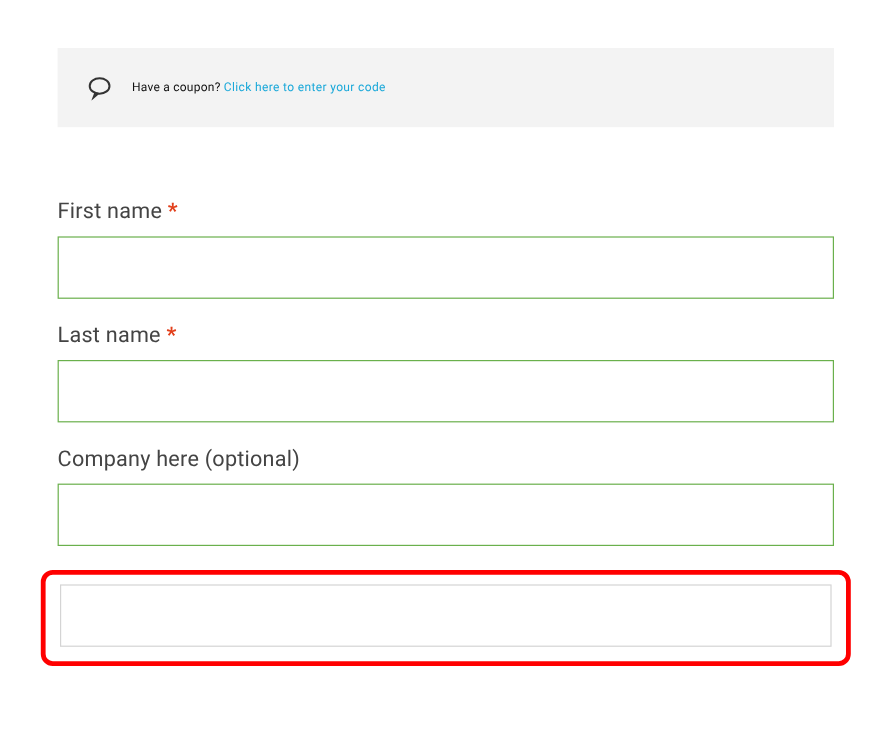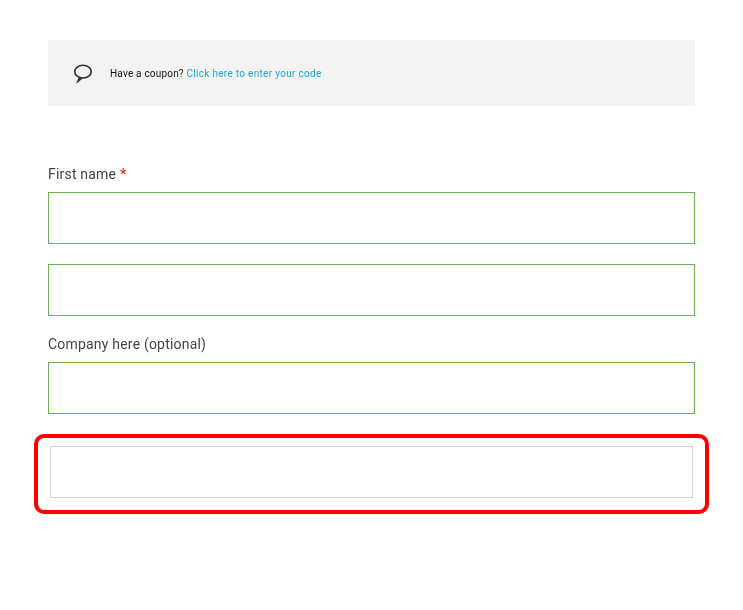--- a/index.html
+++ b/index.html
@@ -46,21 +46,21 @@
       font-weight: 700;
       color: #111;
       margin-bottom: 42px;
       letter-spacing: 0.2px;
     }
     .form-group {
       margin-bottom: 20px;
     }
     .form-label {
       display: block;
-      font-size: 14px;
+      font-size: 18px;
       color: #444;
       margin-bottom: 10px;
       letter-spacing: 0.2px;
     }
     .required {
       color: #e2401c;
       font-weight: 700;
     }
     .form-input {
       width: 100%;
@@ -103,20 +103,24 @@
 
   <div class="form-group">
     <label class="form-label">
       <span>First name</span>
       <span class="required">*</span>
     </label>
     <input type="text" class="form-input" value="" style="">
   </div>
 
   <div class="form-group">
+    <label class="form-label">
+      <span>Last name</span>
+      <span class="required">*</span>
+    </label>
     <input type="text" class="form-input" value="" style="">
   </div>
 
   <div class="form-group">
     <label class="form-label">Company here (optional)</label>
     <input type="text" class="form-input" value="" style="">
   </div>
 
   <div class="highlight-box">
     <div class="form-group" style="margin-bottom:0;">

